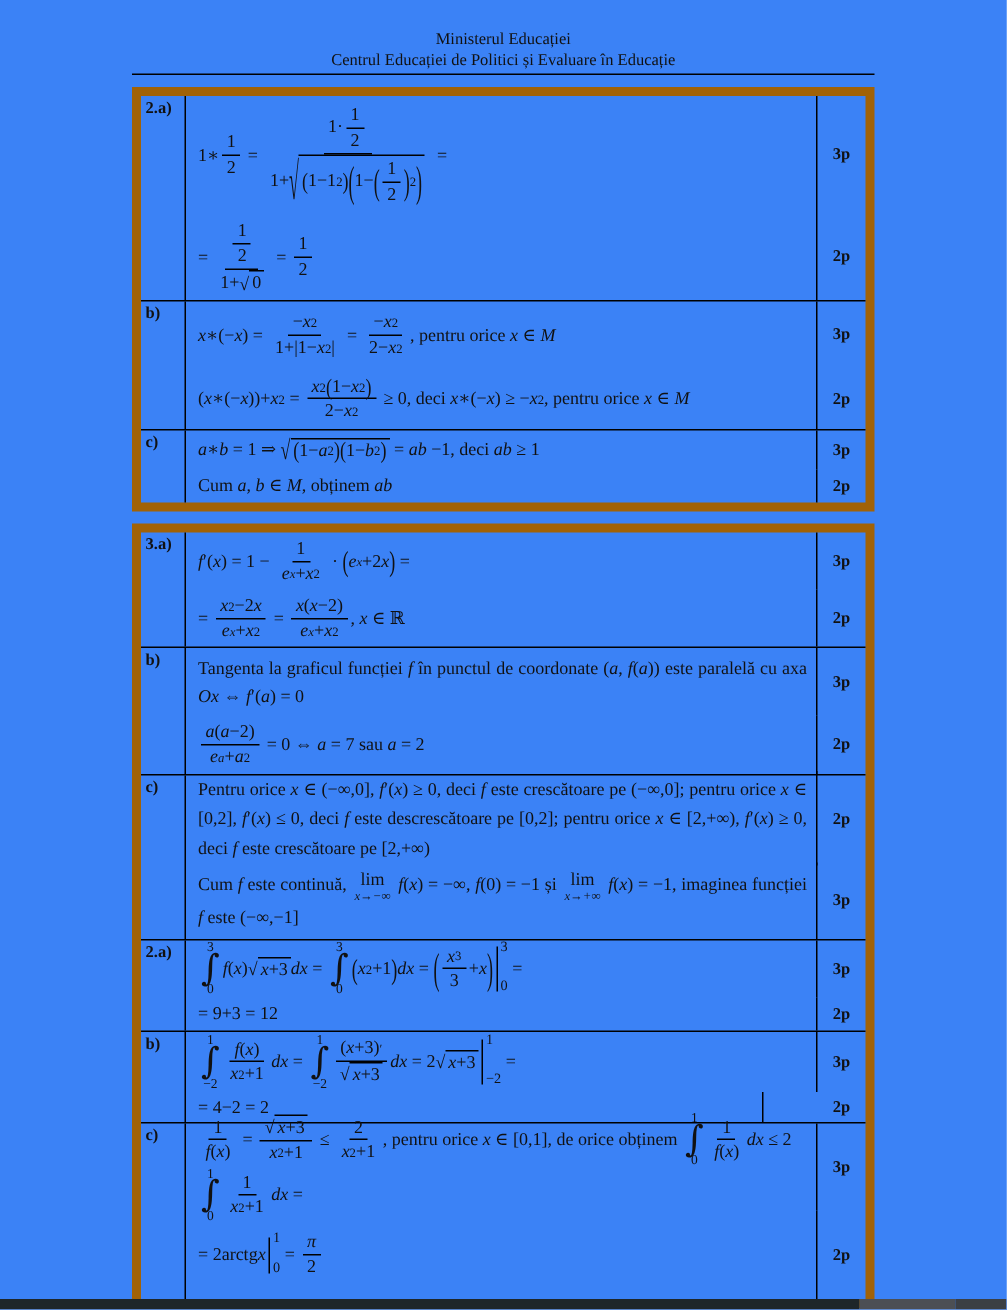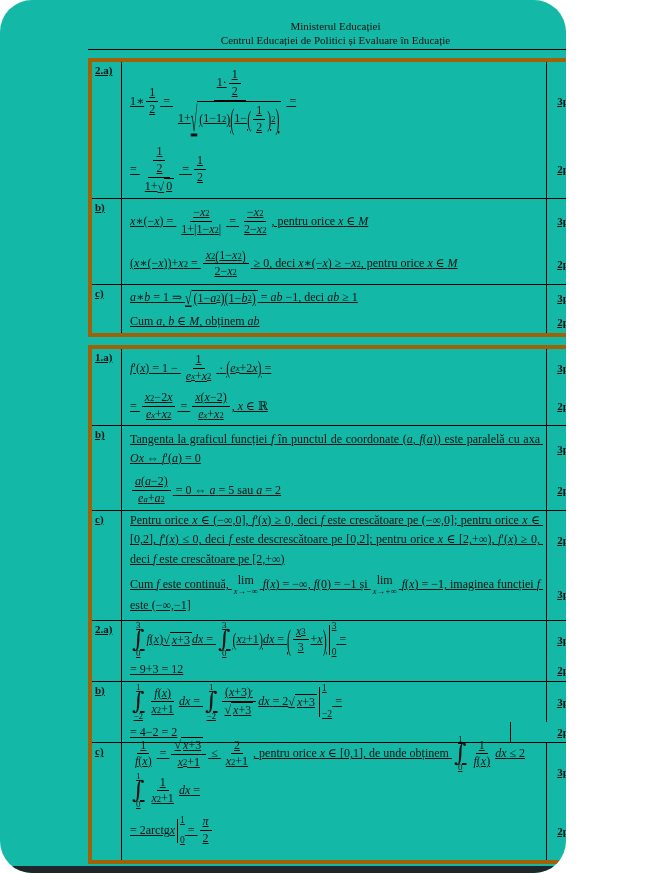--- a/index.html
+++ b/index.html
@@ -1,25 +1,25 @@
 <!DOCTYPE html>
 <html><head>
 <meta charset="utf-8">
 <style>
   html,body{margin:0;padding:0;}
   body{width:671px;height:873px;background:#ffffff;font-family:"Liberation Serif","DejaVu Serif",serif;color:#111;}
-  .page{position:relative;width:566px;height:873px;overflow:hidden;background:#14b8a6;border-radius:32px;}
+  .page{position:relative;width:671px;height:873px;overflow:hidden;background:#3b82f6;}
   .content{position:absolute;left:88px;top:19px;width:495px;}
   *{box-sizing:border-box;}
 
   
   .doc-header{text-align:center;font-size:11px;line-height:1.28;border-bottom:1px solid #000;padding-bottom:2px;}
 
   
-  .barem-table{border:4px solid #a16207;margin-top:8px;text-decoration:underline;}
+  .barem-table{border:6px solid #a16207;margin-top:8px;}
   .sec{display:flex;}
   .sec + .sec{border-top:1px solid #000;}
   .lbl{width:30px;flex-shrink:0;border-right:1px solid #000;font-weight:bold;font-size:11px;padding:2px 1px 0 3px;}
   .lines{flex:1;display:flex;flex-direction:column;min-width:0;}
   .line{display:flex;flex:1;}
   .lc{flex:1;display:flex;align-items:center;align-content:center;flex-wrap:wrap;gap:0;
       padding:2px 6px 2px 8px;border-right:1px solid #000;font-size:12px;min-width:0;}
   .lc.just{display:block;text-align:justify;line-height:1.62;padding-top:3px;}
   .pc{width:32px;flex-shrink:0;display:flex;align-items:center;justify-content:center;
       font-weight:bold;font-size:11px;}
@@ -186,21 +186,21 @@
               </div>
               <div class="pc">2p</div>
             </div>
           </div>
         </div>
       </div>
 
 
     <div class="barem-table" id="table-s3">
         <div class="sec">
-          <div class="lbl">1.a)</div>
+          <div class="lbl">3.a)</div>
           <div class="lines">
             <div class="line" style="min-height: 33px;">
               <div class="lc">
                 <span class="mi">f</span>
                 <span class="mt">′(</span>
                 <span class="mi">x</span>
                 <span class="mt">) = 1 − </span>
                 <span class="frac">
                   <span class="num"><span class="mt">1</span></span>
                   <span class="den"><span class="mi">e</span><sup class="mi">x</sup><span class="mt">+</span><span class="mi">x</span><sup class="mt">2</sup></span>
@@ -244,21 +244,21 @@
               <div class="pc">3p</div>
             </div>
             <div class="line" style="min-height: 33px;">
               <div class="lc">
                 <span class="frac">
                   <span class="num"><span class="mi">a</span><span class="mt">(</span><span class="mi">a</span><span class="mt">−2)</span></span>
                   <span class="den"><span class="mi">e</span><sup class="mi">a</sup><span class="mt">+</span><span class="mi">a</span><sup class="mt">2</sup></span>
                 </span>
                 <span class="mt"> = 0 ⇔ </span>
                 <span class="mi">a</span>
-                <span class="mt"> = 5 sau </span>
+                <span class="mt"> = 7 sau </span>
                 <span class="mi">a</span>
                 <span class="mt"> = 2</span>
               </div>
               <div class="pc">2p</div>
             </div>
           </div>
         </div>
         <div class="sec">
           <div class="lbl">c)</div>
           <div class="lines">
@@ -395,21 +395,21 @@
                   <span class="num"><span class="sqrt"><span class="rad">√</span><span class="sqb"><span class="mi">x</span><span class="mt">+3</span></span></span></span>
                   <span class="den"><span class="mi">x</span><sup class="mt">2</sup><span class="mt">+1</span></span>
                 </span>
                 <span class="mt"> ≤ </span>
                 <span class="frac">
                   <span class="num"><span class="mt">2</span></span>
                   <span class="den"><span class="mi">x</span><sup class="mt">2</sup><span class="mt">+1</span></span>
                 </span>
                 <span class="mt">, pentru orice </span>
                 <span class="mi">x</span>
-                <span class="mt"> ∈ [0,1], de unde obținem </span>
+                <span class="mt"> ∈ [0,1], de orice obținem </span>
                 <span class="int">
                   <span class="ilim">1</span>
                   <span class="isym">∫</span>
                   <span class="ilim">0</span>
                 </span>
                 <span class="frac">
                   <span class="num"><span class="mt">1</span></span>
                   <span class="den"><span class="mi">f</span><span class="mt">(</span><span class="mi">x</span><span class="mt">)</span></span>
                 </span>
                 <span class="mi">dx</span>

